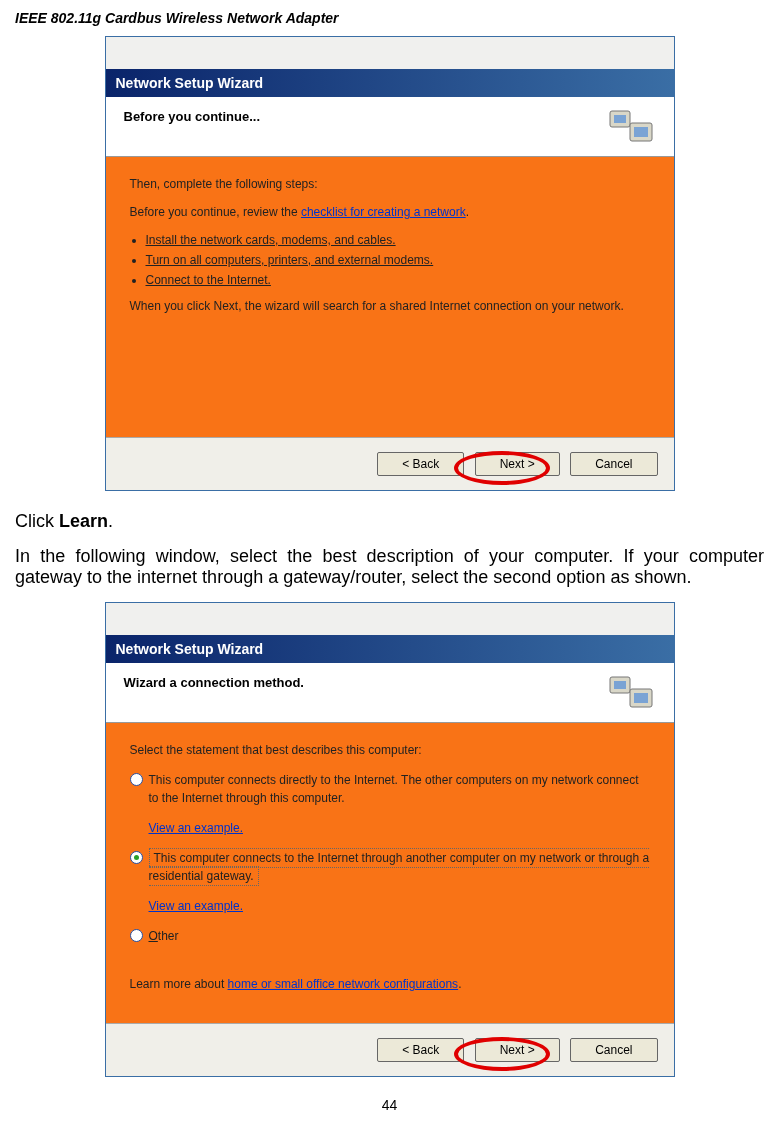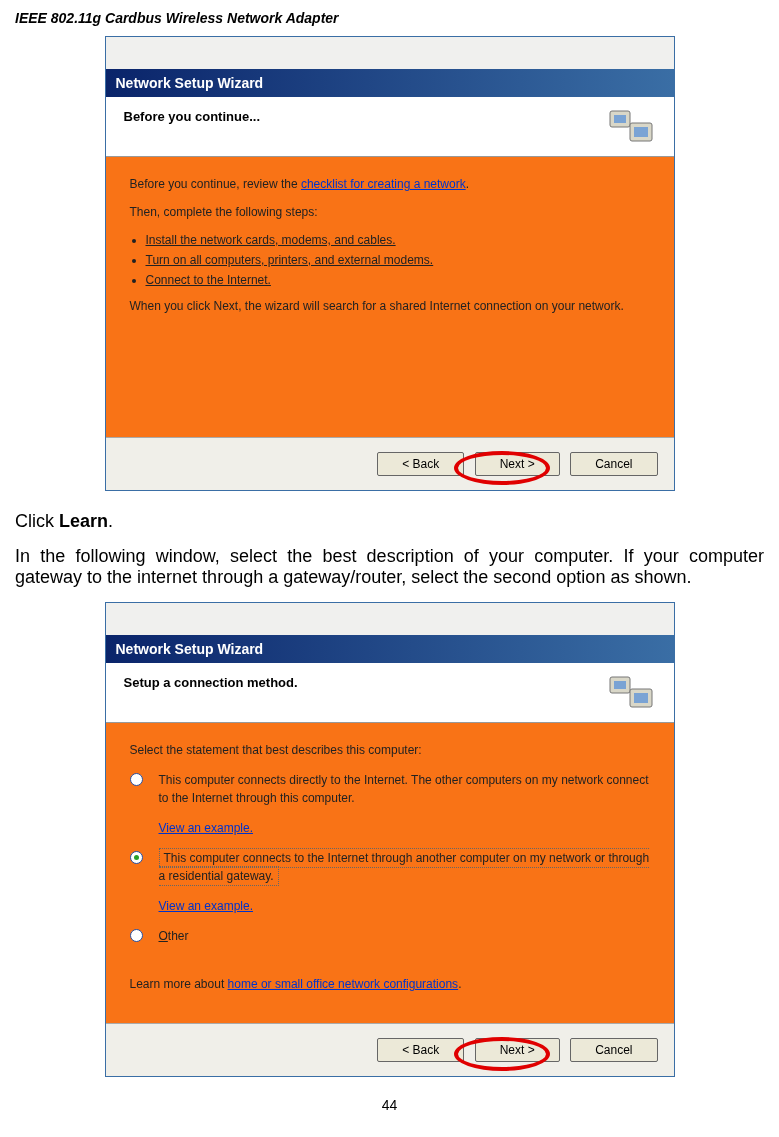--- a/index.html
+++ b/index.html
@@ -105,21 +105,21 @@
       text-align: center;
       cursor: pointer;
       border-radius: 2px;
     }
     .wiz-btn-next {
       position: relative;
     }
     .choice {
       display: flex;
       align-items: flex-start;
-      gap: 16px;
+      gap: 6px;
       margin-bottom: 12px;
     }
     .radio {
       width: 13px;
       height: 13px;
       border: 1px solid #2a4f9f;
       border-radius: 50%;
       background: #fff;
       flex-shrink: 0;
       margin-top: 2px;
@@ -193,24 +193,24 @@
     <div class="wizard-headerbar">
       <div class="wizard-heading">Before you continue...</div>
       <svg class="wizard-icon" viewBox="0 0 48 44">
         <rect x="2" y="6" width="20" height="16" rx="2" fill="#d9d7c8" stroke="#777"></rect>
         <rect x="22" y="18" width="22" height="18" rx="2" fill="#d9d7c8" stroke="#777"></rect>
         <rect x="6" y="10" width="12" height="8" fill="#7aa3d4"></rect>
         <rect x="26" y="22" width="14" height="10" fill="#7aa3d4"></rect>
       </svg>
     </div>
     <div class="wizard-body">
+      <p>Then, complete the following steps:</p>
       <p>
         <span>Before you continue, review the </span><span class="link">checklist for creating a network</span><span>.</span>
       </p>
-      <p>Then, complete the following steps:</p>
       <ul>
         <li>Install the network cards, modems, and cables.</li>
         <li>Turn on all computers, printers, and external modems.</li>
         <li>Connect to the Internet.</li>
       </ul>
       <p>When you click Next, the wizard will search for a shared Internet connection on your network.</p>
     </div>
     <div class="wizard-footer">
       <span class="wiz-btn">&lt; Back</span>
       <span class="wiz-btn wiz-btn-next">Next &gt;</span>
@@ -223,21 +223,21 @@
 <div class="instruction">
   <span>Click </span><span class="bold">Learn</span><span>.</span>
 </div>
 
 <div class="instruction">In the following window, select the best description of your computer.  If your computer gateway to the internet through a gateway/router, select the second option as shown.</div>
 
 <div class="wizard-window">
   <div class="wizard-titlebar">Network Setup Wizard</div>
   <div class="wizard-content">
     <div class="wizard-headerbar">
-      <div class="wizard-heading">Setup a connection method.</div>
+      <div class="wizard-heading">Wizard a connection method.</div>
       <svg class="wizard-icon" viewBox="0 0 48 44">
         <rect x="2" y="6" width="20" height="16" rx="2" fill="#d9d7c8" stroke="#777"></rect>
         <rect x="22" y="18" width="22" height="18" rx="2" fill="#d9d7c8" stroke="#777"></rect>
         <rect x="6" y="10" width="12" height="8" fill="#7aa3d4"></rect>
         <rect x="26" y="22" width="14" height="10" fill="#7aa3d4"></rect>
       </svg>
     </div>
     <div class="wizard-body-2">
       <p style="margin-bottom:12px;">Select the statement that best describes this computer:</p>
 

